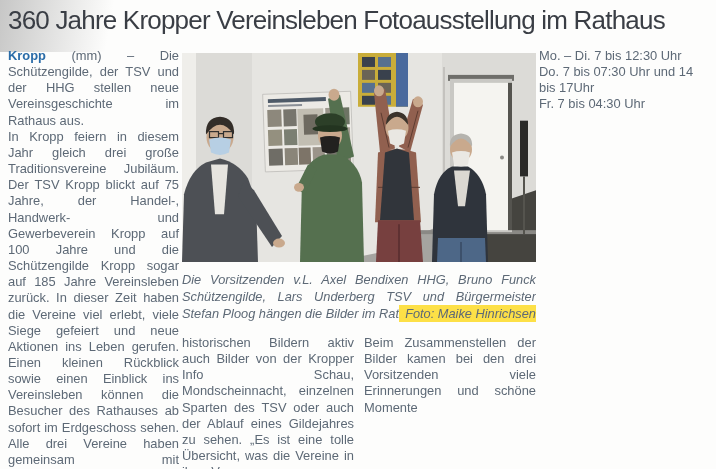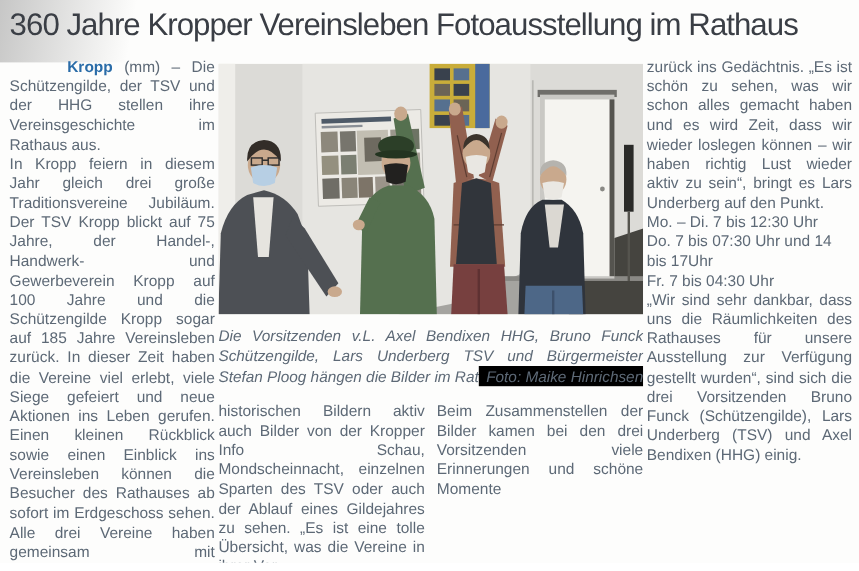--- a/index.html
+++ b/index.html
@@ -21,44 +21,44 @@
     color:#3a3e45;white-space:nowrap;
   }
   .content{
     position:absolute;top:48px;left:8px;width:702px;
     display:grid;grid-template-columns:171px 354px 171px;column-gap:3px;
   }
   .bodytext p{
     margin:0;font-size:12.9px;line-height:16.15px;color:#5d6976;
     text-align:justify;
   }
-  .lead{color:#2a6ca8;font-weight:bold;margin-left:48px;}
+  .lead{color:#2a6ca8;font-weight:bold;}
   .photo-frame{width:354px;height:209px;margin-top:5px;overflow:hidden;}
   .photo-frame svg{display:block;}
   .caption{
     position:relative;margin-top:9px;height:51px;
     font-style:italic;font-size:12.8px;line-height:17px;color:#5d6976;
     text-align:justify;overflow:hidden;
   }
-  .caption .credit{position:absolute;right:0;bottom:0;background:#000000;padding-left:6px;margin-left:20px;}
+  .caption .credit{position:absolute;right:0;bottom:0;background:#fde047;padding-left:6px;margin-left:20px;}
   .bottom-cols{margin-top:13px;display:grid;grid-template-columns:172px 172px;column-gap:10px;}
   .hours div{font-size:12.9px;line-height:16.15px;color:#5d6976;}
 </style>
 </head>
 <body>
 
 <div class="page">
   <div class="scan-shade"></div>
 
   <h1 class="headline">360 Jahre Kropper Vereinsleben Fotoausstellung im Rathaus</h1>
 
   <div class="content">
 
     <div class="bodytext">
-      <p><span class="lead">Kropp</span><span> (mm) – Die Schützengilde, der TSV und der HHG stellen ihre Vereinsgeschichte im Rathaus aus.</span></p>
+      <p><span class="lead">Kropp</span><span> (mm) – Die Schützengilde, der TSV und der HHG stellen neue Vereinsgeschichte im Rathaus aus.</span></p>
       <p>In Kropp feiern in diesem Jahr gleich drei große Traditionsvereine Jubiläum. Der TSV Kropp blickt auf 75 Jahre, der Handel-, Handwerk- und Gewerbeverein Kropp auf 100 Jahre und die Schützengilde Kropp sogar auf 185 Jahre Vereinsleben zurück. In dieser Zeit haben die Vereine viel erlebt, viele Siege gefeiert und neue Aktionen ins Leben gerufen. Einen kleinen Rückblick sowie einen Einblick ins Vereinsleben können die Besucher des Rathauses ab sofort im Erdgeschoss sehen. Alle drei Vereine haben gemeinsam mit Unterstützung des Regionalmarketings eine Bilderausstellung erstellt. Neben</p>
     </div>
 
     <div>
       <div class="photo-frame">
         <svg width="354" height="209" viewBox="0 0 354 210" preserveAspectRatio="none" xmlns="http://www.w3.org/2000/svg">
 
           <g>
             <rect x="0" y="0" width="354" height="210" fill="#dcdbd7"></rect>
             <rect x="70" y="0" width="190" height="210" fill="#e6e5e1"></rect>
@@ -183,23 +183,21 @@
         <div class="bodytext">
           <p>historischen Bildern aktiv auch Bilder von der Kropper Info Schau, Mondscheinnacht, einzelnen Sparten des TSV oder auch der Ablauf eines Gildejahres zu sehen. „Es ist eine tolle Übersicht, was die Vereine in ihrer Ver-</p>
         </div>
         <div class="bodytext">
           <p>Beim Zusammenstellen der Bilder kamen bei den drei Vorsitzenden viele Erinnerungen und schöne Momente</p>
         </div>
       </div>
     </div>
 
     <div class="bodytext">
-      <p>zurück ins Gedächtnis. „Es ist schön zu sehen, was wir schon alles gemacht haben und es wird Zeit, dass wir wieder loslegen können – wir haben richtig Lust wieder aktiv zu sein“, bringt es Lars Underberg auf den Punkt.</p>
       <div class="hours">
         <div>Mo. – Di. 7 bis 12:30 Uhr</div>
         <div>Do. 7 bis 07:30 Uhr und 14 bis 17Uhr</div>
         <div>Fr. 7 bis 04:30 Uhr</div>
       </div>
-      <p>„Wir sind sehr dankbar, dass uns die Räumlichkeiten des Rathauses für unsere Ausstellung zur Verfügung gestellt wurden“, sind sich die drei Vorsitzenden Bruno Funck (Schützengilde), Lars Underberg (TSV) und Axel Bendixen (HHG) einig.</p>
     </div>
 
   </div>
 </div>
 
 </body></html>

